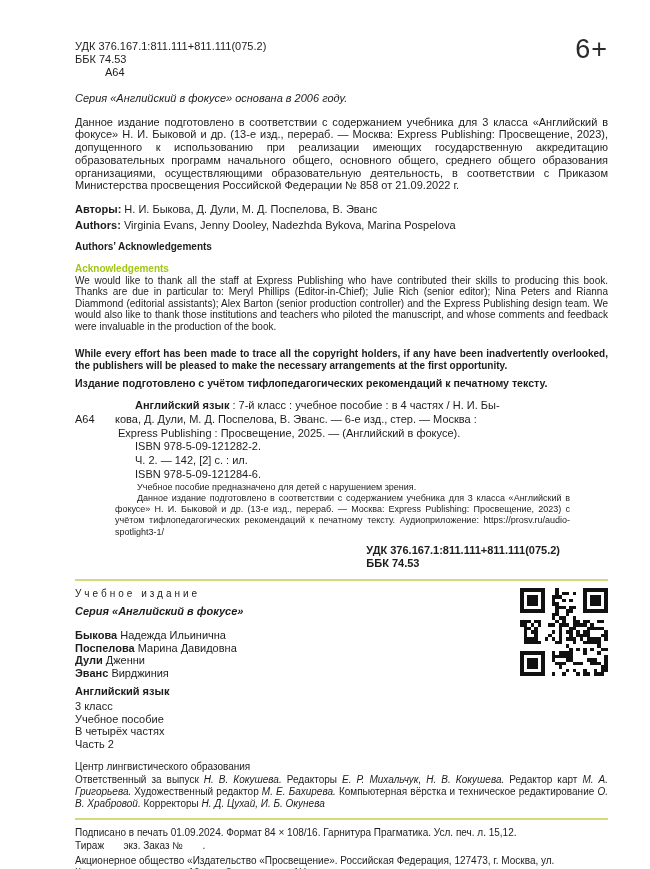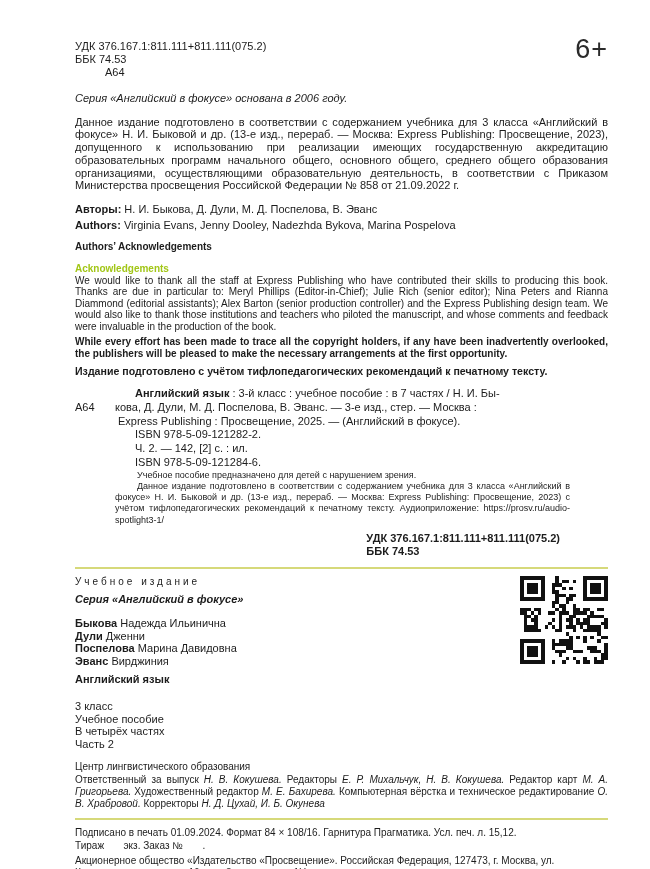--- a/index.html
+++ b/index.html
@@ -18,40 +18,40 @@
   .age-mark{position:absolute;top:34px;right:42px;font-size:27px;color:#2b2b2b;letter-spacing:1px;}
   .head-line{font-size:11px;line-height:1.18;}
   .head-a64{margin-left:30px;}
   .series-note{font-style:italic;margin-top:13px;}
   .para1{margin-top:11px;}
   .authors-line{margin-top:11px;}
   .authors-line + .authors-line{margin-top:3px;}
   .ack-head{margin-top:11px;font-weight:bold;color:var(--accent);}
   .ack-sub{margin-top:9px;font-weight:bold;}
   .colour-note{margin-top:9px;}
-  .bold-note{margin-top:4px;font-weight:bold;}
+  .bold-note{margin-top:16px;font-weight:bold;}
   .typhlo{margin-top:6px;font-weight:bold;font-size:10.6px;white-space:nowrap;}
   .card{margin-top:10px;position:relative;font-size:11px;line-height:1.25;}
   .card-code{position:absolute;left:0;top:14px;}
   .card-l1{margin-left:60px;}
   .card-l2{margin-left:40px;}
   .card-l3{margin-left:43px;}
   .card-isbn{margin-left:60px;}
   .card-note1{margin-left:62px;font-size:9px;line-height:1.25;}
   .card-note2{margin-left:40px;font-size:9px;line-height:1.25;text-indent:22px;text-align:justify;width:455px;}
   .udk-right{margin-top:6px;text-align:right;padding-right:48px;}
   .udk-right .inner{display:inline-block;text-align:left;font-weight:bold;font-size:11px;line-height:1.2;}
   .sep{border:0;border-top:2px solid var(--sep);margin:8px 0 7px 0;}
   .imprint{position:relative;}
   .edition-type{font-size:10px;letter-spacing:3px;margin-top:2px;}
   .imprint-series{margin-top:6px;font-weight:bold;font-style:italic;font-size:11px;}
   .imprint-authors{margin-top:13px;}
   .imprint-line{font-size:11px;line-height:1.05;margin-top:1px;}
   .imprint-title{margin-top:6px;font-weight:bold;font-size:11px;}
-  .imprint-meta{margin-top:16px;}
+  .imprint-meta{margin-top:4px;}
   .qr{position:absolute;top:0;right:0;width:88px;height:88px;}
   .center-line{margin-top:11px;}
   .credits{margin-top:1px;text-align:justify;width:533px;}
   .print-line{margin-top:1px;}
   .print-block{margin-top:3px;}
 </style>
 </head>
 <body>
 
 <div class="page">
@@ -77,22 +77,22 @@
 
   <div class="t10 ack-sub">Authors’ Acknowledgements</div>
   <div class="t10 ack-head">Acknowledgements</div>
   <div class="t10 just">We would like to thank all the staff at Express Publishing who have contributed their skills to producing this book. Thanks are due in particular to: Meryl Phillips (Editor-in-Chief); Julie Rich (senior editor); Nina Peters and Rianna Diammond (editorial assistants); Alex Barton (senior production controller) and the Express Publishing design team. We would also like to thank those institutions and teachers who piloted the manuscript, and whose comments and feedback were invaluable in the production of the book.</div>
   <div class="t10 just bold-note">While every effort has been made to trace all the copyright holders, if any have been inadvertently overlooked, the publishers will be pleased to make the necessary arrangements at the first opportunity.</div>
 
   <div class="typhlo">Издание подготовлено с учётом тифлопедагогических рекомендаций к печатному тексту.</div>
 
   <div class="card">
     <div class="card-code">А64</div>
-    <div class="card-l1"><b>Английский язык</b><span> : 3-й класс : учебное пособие : в 7 частях / Н. И. Бы-</span></div>
-    <div class="card-l2">кова, Д. Дули, М. Д. Поспелова, В. Эванс. — 3-е изд., стер. — Москва :</div>
+    <div class="card-l1"><b>Английский язык</b><span> : 7-й класс : учебное пособие : в 4 частях / Н. И. Бы-</span></div>
+    <div class="card-l2">кова, Д. Дули, М. Д. Поспелова, В. Эванс. — 6-е изд., стер. — Москва :</div>
     <div class="card-l3">Express Publishing : Просвещение, 2025. — (Английский в фокусе).</div>
     <div class="card-isbn">ISBN 978-5-09-121282-2.</div>
     <div class="card-isbn">Ч. 2. — 142, [2] с. : ил.</div>
     <div class="card-isbn">ISBN 978-5-09-121284-6.</div>
     <div class="card-note1">Учебное пособие предназначено для детей с нарушением зрения.</div>
     <div class="card-note2">Данное издание подготовлено в соответствии с содержанием учебника для 3 класса «Английский в фокусе» Н. И. Быковой и др. (13-е изд., перераб. — Москва: Express Publishing: Просвещение, 2023) с учётом тифлопедагогических рекомендаций к печатному тексту. Аудиоприложение: https://prosv.ru/audio-spotlight3-1/</div>
   </div>
 
   <div class="udk-right">
     <div class="inner">
@@ -287,22 +287,22 @@
           <rect x="66.5" y="84" width="3.5" height="3.5" fill="#111"></rect>
           <rect x="73.5" y="84" width="3.5" height="3.5" fill="#111"></rect>
           <rect x="77" y="84" width="3.5" height="3.5" fill="#111"></rect>
           <rect x="80.5" y="84" width="3.5" height="3.5" fill="#111"></rect>
         </svg>
     </div>
     <div class="edition-type">Учебное издание</div>
     <div class="imprint-series">Серия «Английский в фокусе»</div>
     <div class="imprint-authors">
         <div class="imprint-line"><b>Быкова</b> Надежда Ильинична</div>
+        <div class="imprint-line"><b>Поспелова</b> Марина Давидовна</div>
         <div class="imprint-line"><b>Дули</b> Дженни</div>
-        <div class="imprint-line"><b>Поспелова</b> Марина Давидовна</div>
         <div class="imprint-line"><b>Эванс</b> Вирджиния</div>
       </div>
     <div class="imprint-title">Английский язык</div>
     <div class="imprint-meta">
       <div class="imprint-line">3 класс</div>
       <div class="imprint-line">Учебное пособие</div>
       <div class="imprint-line">В четырёх частях</div>
       <div class="imprint-line">Часть 2</div>
     </div>
     <div class="t9 center-line">Центр лингвистического образования</div>

